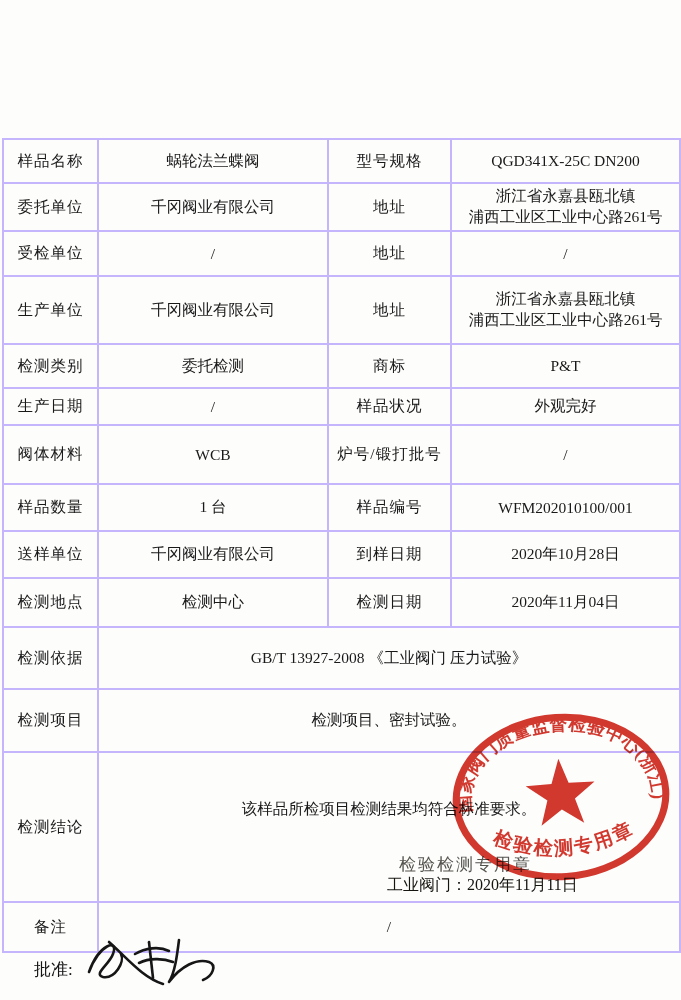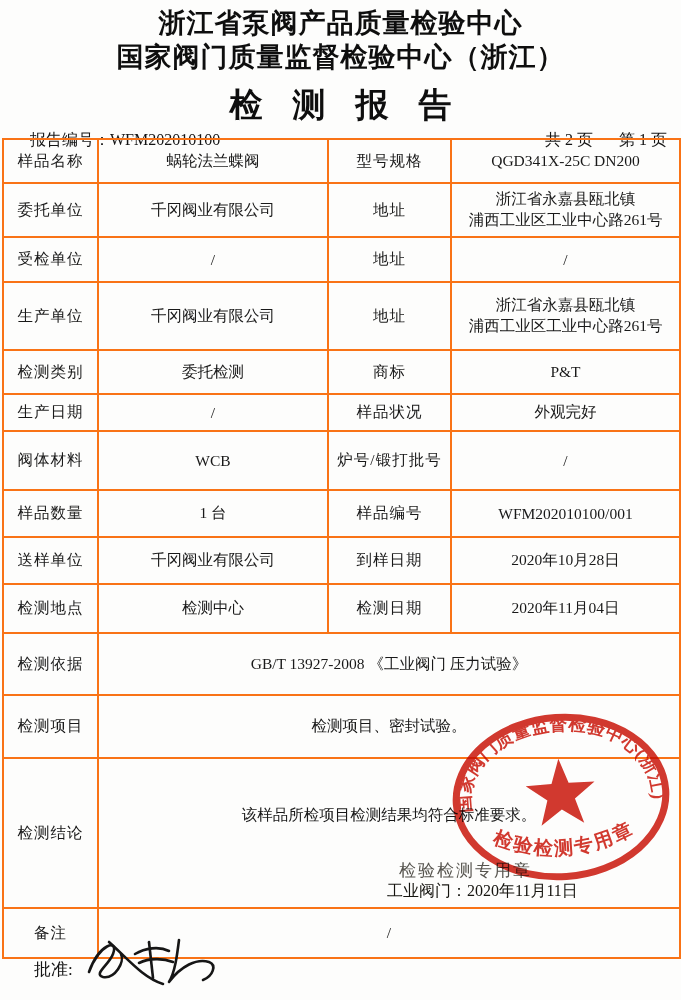--- a/index.html
+++ b/index.html
@@ -20,21 +20,21 @@
     display:flex; justify-content:space-between; align-items:flex-end;
     padding:0 14px 0 30px; margin-top:2px; font-size:16px;
   }
   .meta-right span { margin-left:26px; }
 
   table.report {
     position:absolute; top:138px; left:2px;
     width:677px; border-collapse:collapse; table-layout:fixed;
   }
   table.report td {
-    border:2px solid #f97316;
+    border:2px solid #c4b5fd;
     font-size:15.5px;
     text-align:center; vertical-align:middle;
     padding:2px 5px;
     white-space:pre-line;
     color:#191919;
   }
   td.lbl { letter-spacing:1px; }
   td.left-top { text-align:left; vertical-align:top; padding:10px 12px; }
   td.conclusion-cell { position:relative; text-align:left; vertical-align:top; padding:14px 12px; }
   .conc-text { font-size:15.5px; }
@@ -64,49 +64,36 @@
   }
   .sig-group { display:flex; align-items:center; gap:6px; }
   .sig-label { font-size:17px; white-space:nowrap; padding-top:14px; }
   .sig-svg { display:block; }
 </style>
 </head>
 <body>
 
 <div class="page">
 
-  <div class="header">
-    <div class="org-line">浙江省泵阀产品质量检验中心</div>
-    <div class="org-line">国家阀门质量监督检验中心（浙江）</div>
-    <div class="report-title">检测报告</div>
-    <div class="meta-row">
-      <div class="meta-left">
-        <span>报告编号：</span><span>WFM202010100</span>
-      </div>
-      <div class="meta-right">
-        <span>共 2 页</span><span>第 1 页</span>
-      </div>
-    </div>
-  </div>
 
   <table class="report">
     <colgroup>
         <col style="width:95px">
         <col style="width:230px">
         <col style="width:123px">
         <col style="width:229px">
       </colgroup>
     <tbody>
       <tr style="height:44px">
         <td class="lbl">样品名称</td>
         <td class="val">蜗轮法兰蝶阀</td>
         <td class="lbl">型号规格</td>
         <td class="val">QGD341X-25C DN200</td>
       </tr>
-      <tr style="height:54px">
+      <tr style="height:48px">
         <td class="lbl">委托单位</td>
         <td class="val">千冈阀业有限公司</td>
         <td class="lbl">地址</td>
         <td class="val">浙江省永嘉县瓯北镇
 浦西工业区工业中心路261号</td>
       </tr>
       <tr style="height:45px">
         <td class="lbl">受检单位</td>
         <td class="val">/</td>
         <td class="lbl">地址</td>

